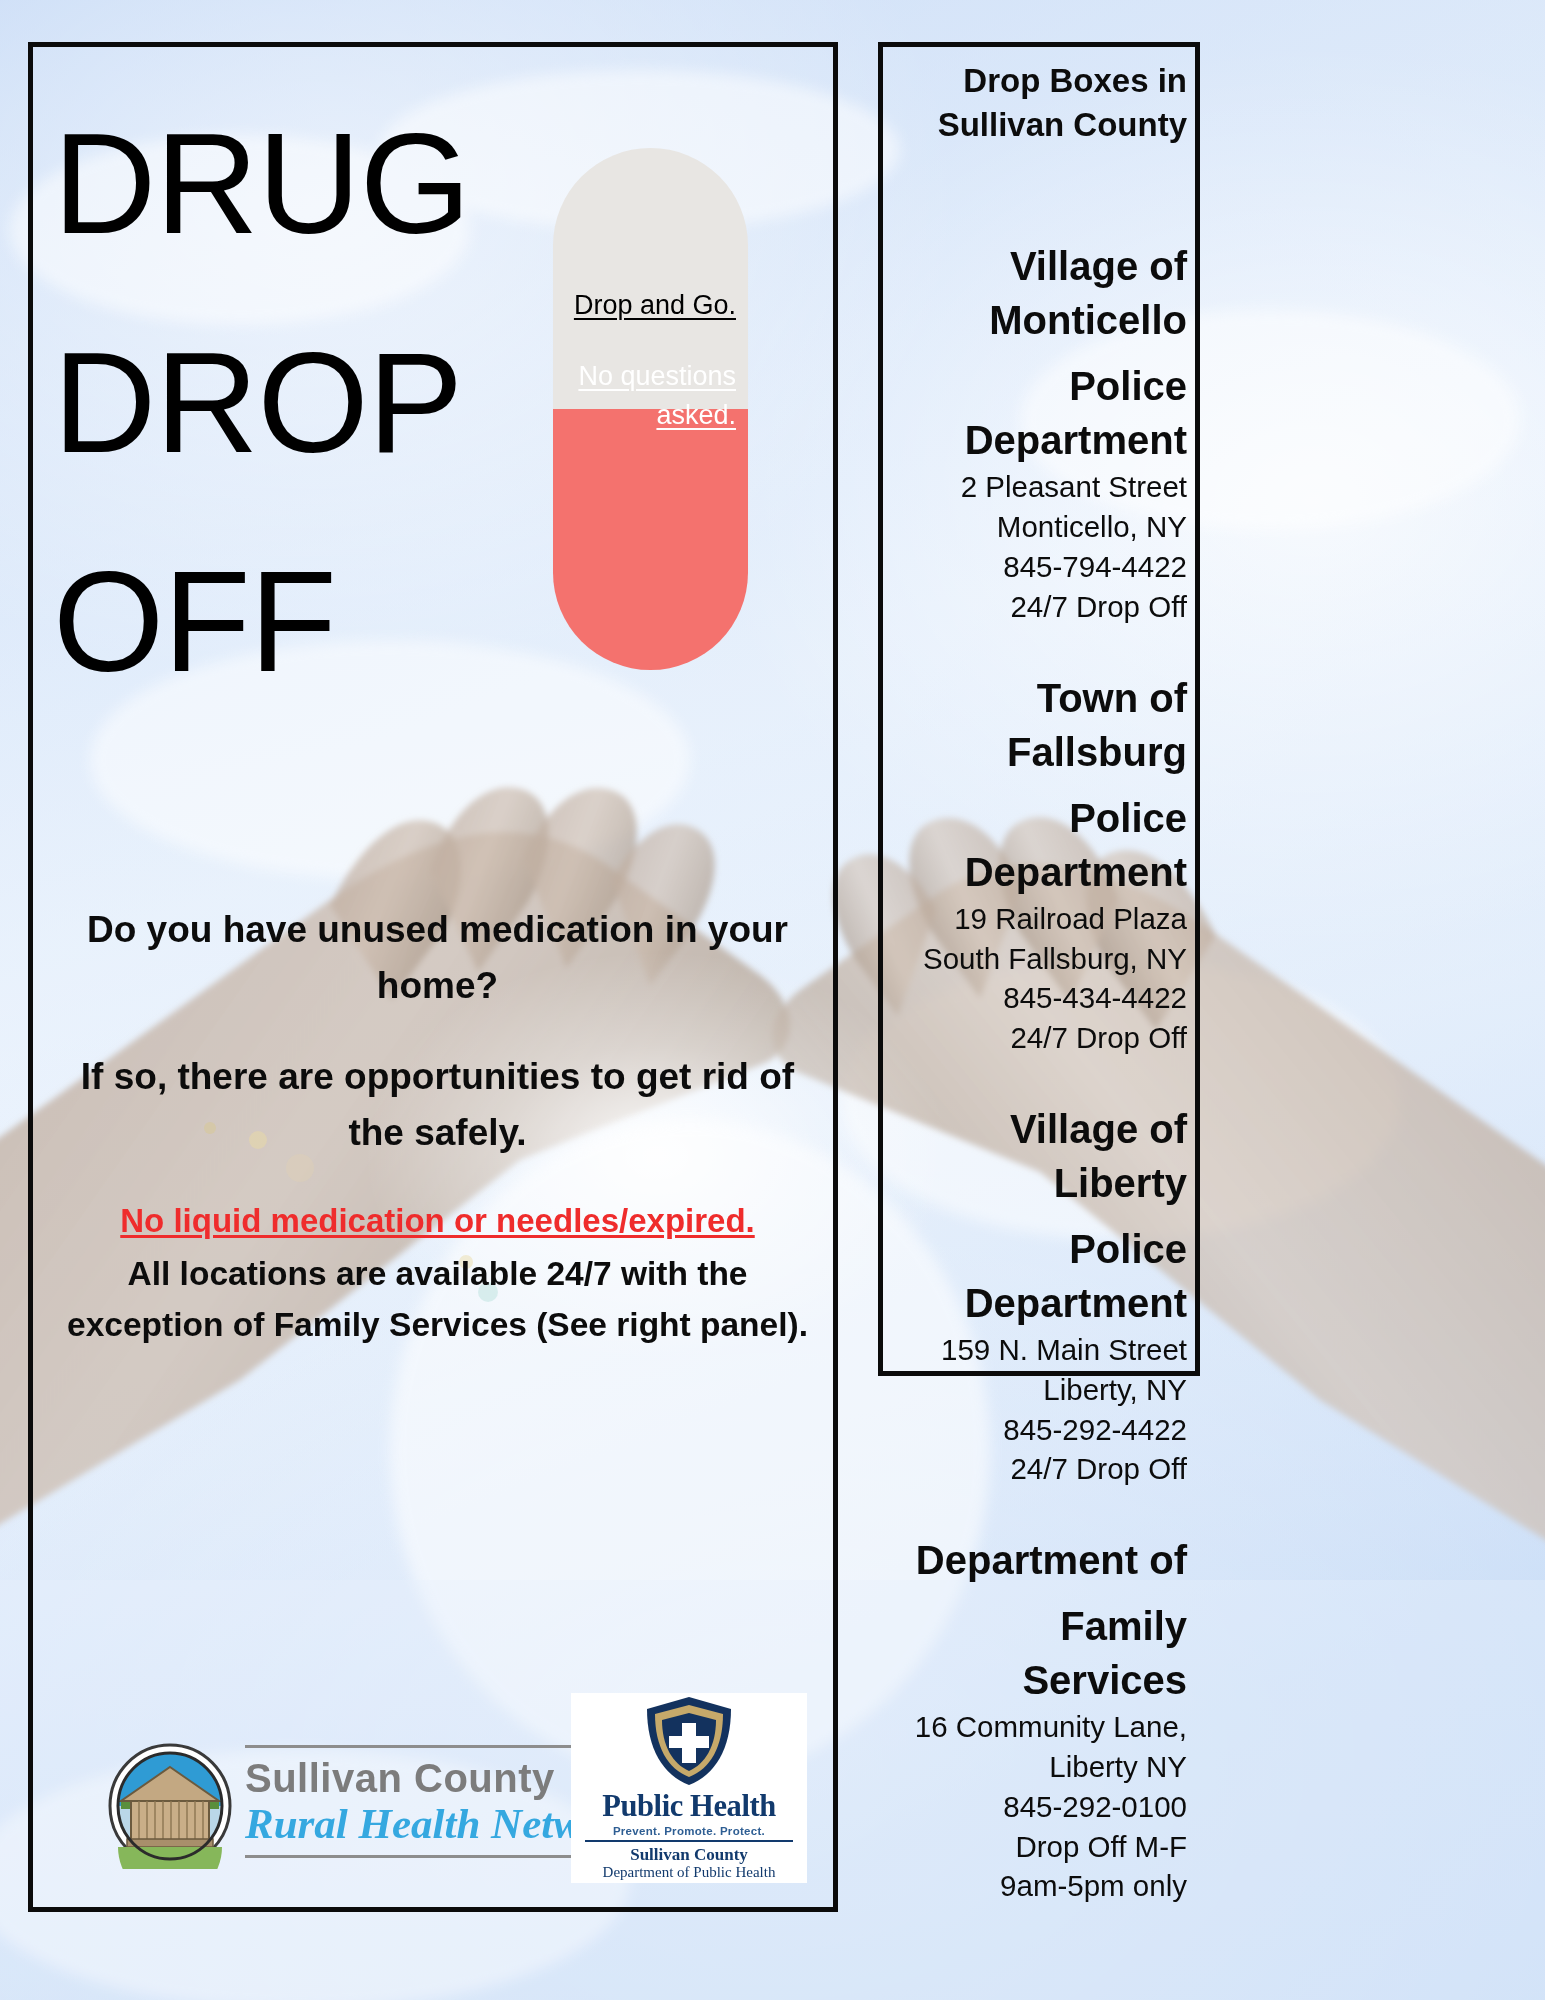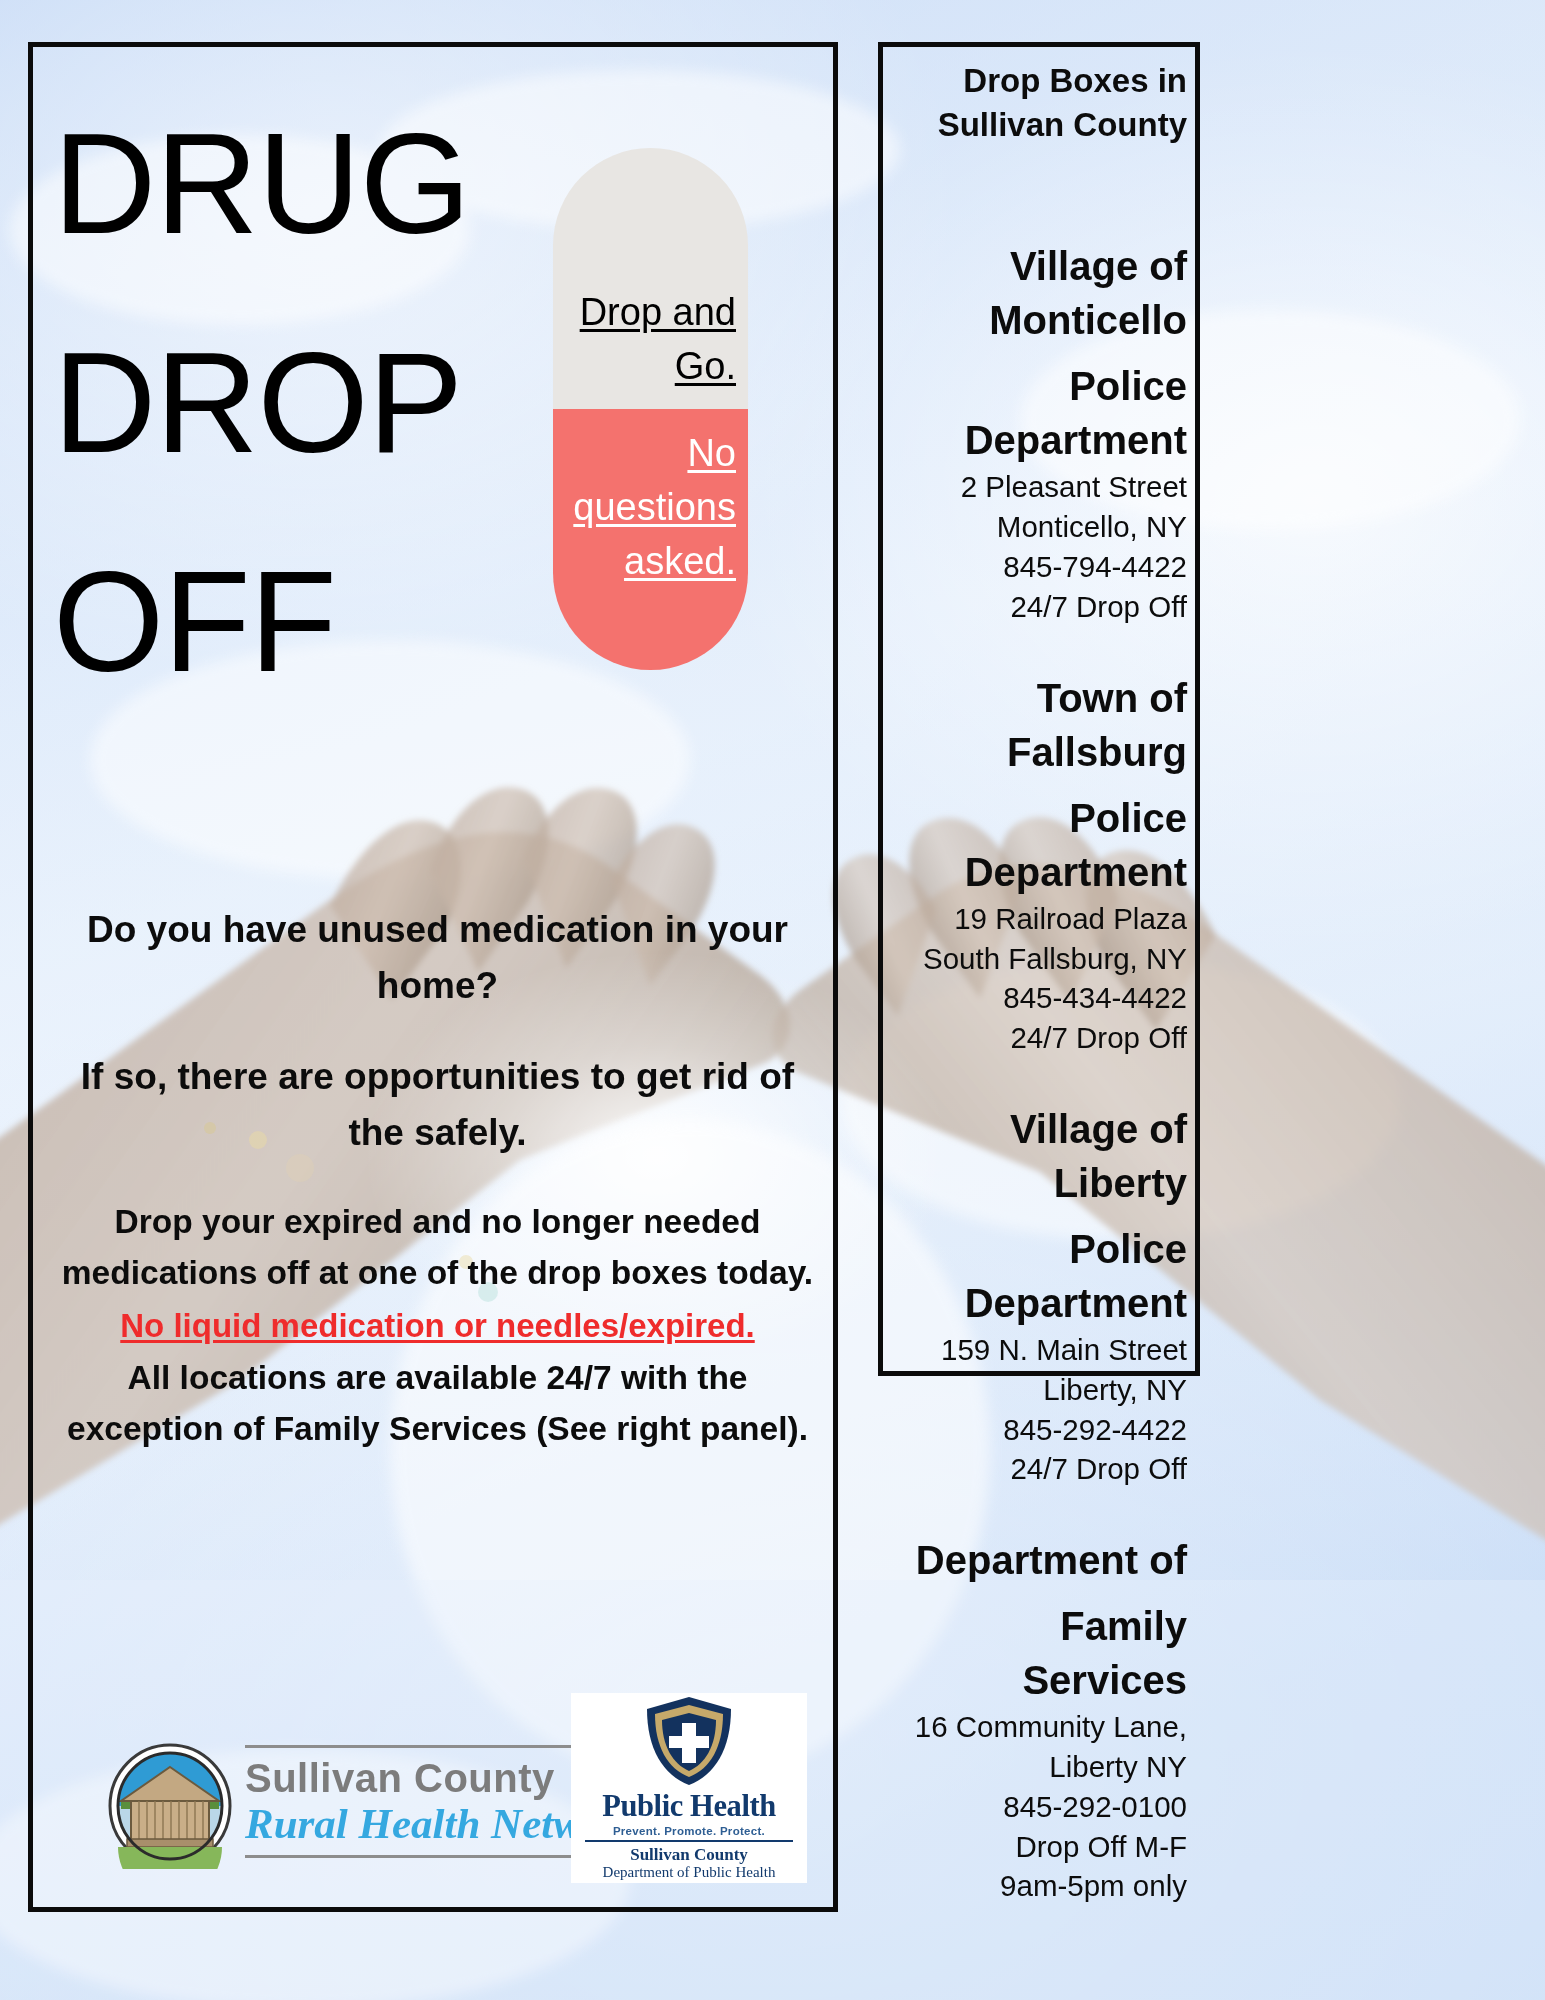--- a/index.html
+++ b/index.html
@@ -61,21 +61,21 @@
     background:#e8e6e3;
   }
   #pill-bottom{
     position:absolute; left:0; bottom:0; width:100%; height:50%;
     background:#f4726e;
   }
   #pill-text{
     position:absolute; left:0; top:0; width:100%; height:100%;
     padding:138px 12px 0 12px;
     text-align:right;
-    font-size:38px;
+    font-size:27px;
     line-height:1.42;
   }
   #pill-text .dg{ color:#000; text-decoration:underline; text-underline-offset:4px; }
   #pill-text .nq{ color:#ffffff; text-decoration:underline; text-underline-offset:4px; display:block; margin-top:33px;}
 
   
   #body-copy{
     position:absolute;
     left:22px; top:855px;
     width:765px;
@@ -290,21 +290,20 @@
       <div id="pill-bottom"></div>
       <div id="pill-text">
         <span class="dg">Drop and Go.</span>
         <span class="nq">No questions asked.</span>
       </div>
     </div>
 
     <div id="body-copy">
       <p class="p-normal">Do you have unused medication in your home?</p>
       <p class="p-normal">If so, there are opportunities to get rid of the safely.</p>
-      <p class="p-bold">Drop your expired and no longer needed medications off at one of the drop boxes today.</p>
       <p class="p-warn">No liquid medication or needles/expired.</p>
       <p class="p-bold">All locations are available 24/7 with the exception of Family Services (See right panel).</p>
     </div>
 
     <div id="logo-row">
 
       <div id="rhn-logo">
         <svg id="rhn-seal" viewBox="0 0 126 126">
           <ellipse cx="63" cy="63" rx="60" ry="61" fill="#ffffff" stroke="#3a3a3a" stroke-width="3"></ellipse>
           <ellipse cx="63" cy="63" rx="52" ry="53" fill="#2f9bd4"></ellipse>

